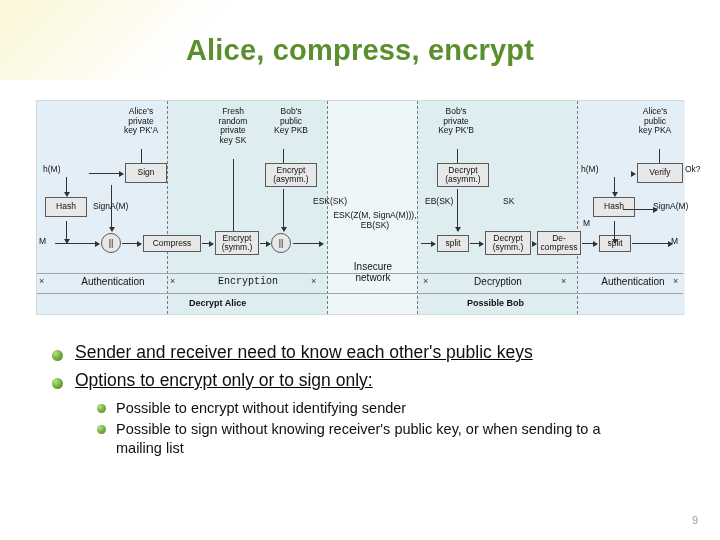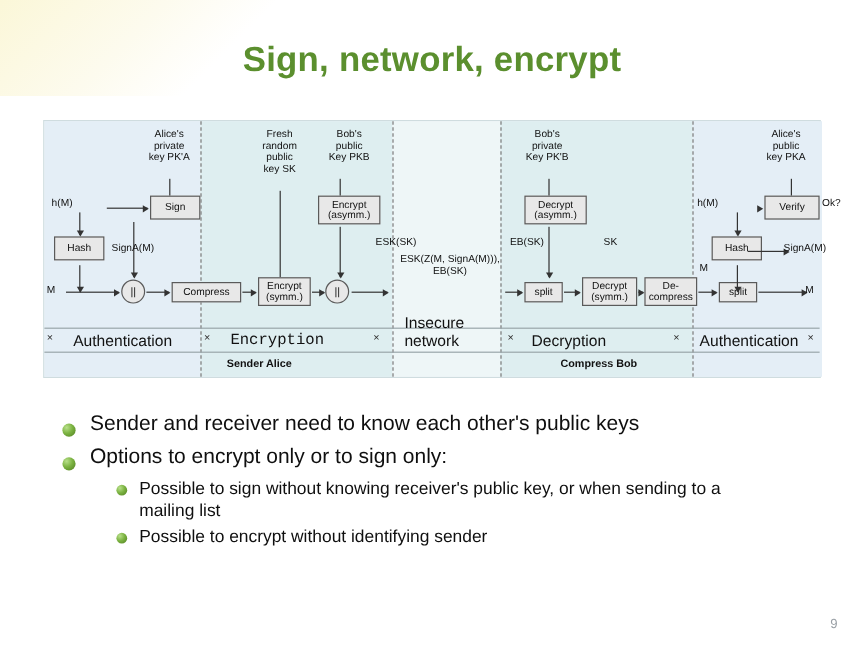--- a/index.html
+++ b/index.html
@@ -131,35 +131,37 @@
     color: #333;
   }
   .footer-lbl {
     position: absolute;
     font-size: 9px;
     font-weight: bold;
     color: #111;
   }
   .band-lbl {
     position: absolute;
-    font-size: 13px;
-    color: #111;
+    font-size: 10px;
+    color: #111;
+    text-align: center;
   }
 
   
   .bullets {
     position: absolute;
     left: 52px;
     top: 341px;
     width: 640px;
   }
   .b1 {
     display: flex;
-    align-items: flex-end;
+    align-items: center;
     margin-bottom: 5px;
+    text-decoration: underline;
   }
   .b1 .bullet-dot {
     width: 11px; height: 11px;
     border-radius: 50%;
     background: radial-gradient(circle at 32% 30%, #b8e08a 0%, #7cb342 45%, #4e7d1e 100%);
     margin-right: 12px;
     margin-top: 6px;
     flex: 0 0 auto;
   }
   .b1 .bullet-text {
@@ -196,21 +198,21 @@
     bottom: 14px;
     font-size: 11px;
     color: #9aa0a6;
   }
 </style>
 </head>
 <body>
 
 <div class="corner-wash"></div>
 
-<div class="slide-title">Sign, network, encrypt</div>
+<div class="slide-title">Alice, compress, encrypt</div>
 
 <div class="diagram">
 
   <div class="band auth-left"></div>
   <div class="band enc-left"></div>
   <div class="band network"></div>
   <div class="band dec-right"></div>
   <div class="band auth-right"></div>
 
   <div class="vline" style="left:130px;"></div>
@@ -218,21 +220,21 @@
   <div class="vline" style="left:380px;"></div>
   <div class="vline" style="left:540px;"></div>
   <div class="hline" style="top:172px;"></div>
   <div class="hline" style="top:192px;"></div>
 
   <div class="lbl" style="left:70px;  top:6px;  width:68px;">Alice's
 private
 key PK'A</div>
   <div class="lbl" style="left:170px; top:6px;  width:52px;">Fresh
 random
-public
+private
 key SK</div>
   <div class="lbl" style="left:226px; top:6px;  width:56px;">Bob's
 public
 Key PKB</div>
   <div class="lbl" style="left:390px; top:6px;  width:58px;">Bob's
 private
 Key PK'B</div>
   <div class="lbl" style="left:590px; top:6px;  width:56px;">Alice's
 public
 key PKA</div>
@@ -309,41 +311,41 @@
   <div class="band-lbl" style="left:155px; top:175px; width:112px;font-family:Liberation Mono, monospace;">Encryption</div>
   <div class="xmark" style="left:274px; top:175px;">×</div>
   <div class="band-lbl" style="left:300px; top:160px; width:72px; white-space:pre-line;">Insecure
 network</div>
   <div class="xmark" style="left:386px; top:175px;">×</div>
   <div class="band-lbl" style="left:406px; top:175px; width:110px;">Decryption</div>
   <div class="xmark" style="left:524px; top:175px;">×</div>
   <div class="band-lbl" style="left:546px; top:175px; width:100px;">Authentication</div>
   <div class="xmark" style="left:636px; top:175px;">×</div>
 
-  <div class="footer-lbl" style="left:152px; top:197px;">Sender Alice</div>
-  <div class="footer-lbl" style="left:430px; top:197px;">Compress Bob</div>
+  <div class="footer-lbl" style="left:152px; top:197px;">Decrypt Alice</div>
+  <div class="footer-lbl" style="left:430px; top:197px;">Possible Bob</div>
 </div>
 
 <div class="bullets">
 
   <div class="b1">
     <span class="bullet-dot"></span>
     <span class="bullet-text">Sender and receiver need to know each other's public keys</span>
   </div>
 
   <div class="b1">
     <span class="bullet-dot"></span>
     <span class="bullet-text">Options to encrypt only or to sign only:</span>
   </div>
 
   <div class="sublist">
     <div class="b2">
       <span class="bullet-dot"></span>
-      <span class="bullet-text">Possible to sign without knowing receiver's public key, or when sending to a mailing list</span>
+      <span class="bullet-text">Possible to encrypt without identifying sender</span>
     </div>
     <div class="b2">
       <span class="bullet-dot"></span>
-      <span class="bullet-text">Possible to encrypt without identifying sender</span>
+      <span class="bullet-text">Possible to sign without knowing receiver's public key, or when sending to a mailing list</span>
     </div>
   </div>
 </div>
 
 <div class="page-num">9</div>
 
 </body></html>

